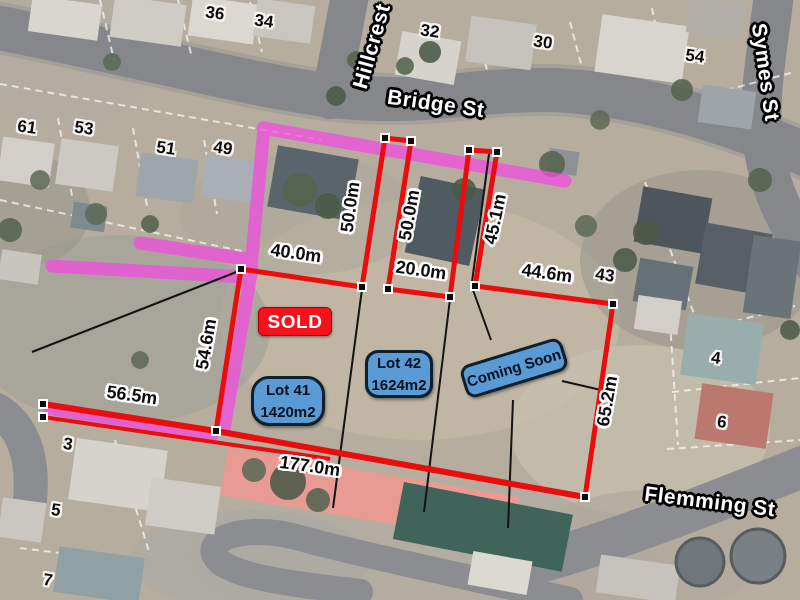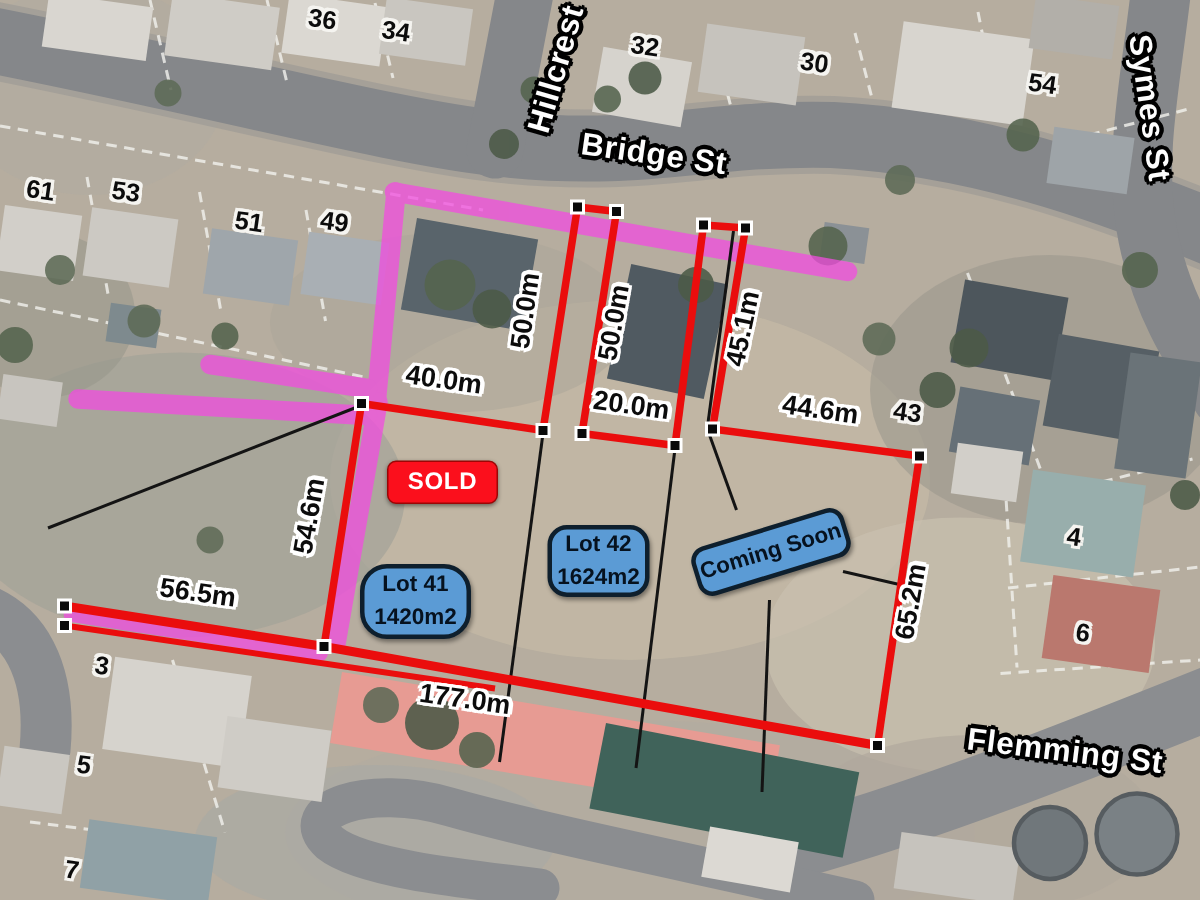--- a/index.html
+++ b/index.html
@@ -28,21 +28,21 @@
     font-size:18px;color:#0c0c0c;
     text-shadow:-2px -2px 0 #fff,-2px 0 0 #fff,-2px 2px 0 #fff,0 -2px 0 #fff,
                  0 2px 0 #fff,2px -2px 0 #fff,2px 0 0 #fff,2px 2px 0 #fff,
                  -3px 0 0 #fff,3px 0 0 #fff;
   }
   .box{
     position:absolute;display:flex;flex-direction:column;align-items:center;
     justify-content:center;font-weight:bold;text-align:center;transform-origin:center;
   }
   .sold{
-    background:#fb0f1c;color:#fff;font-size:16px;letter-spacing:.5px;
+    background:#fb0f1c;color:#fff;font-size:19px;letter-spacing:.5px;
     border:1px solid #9d0505;border-radius:6px;box-shadow:0 1px 3px rgba(0,0,0,.45);
   }
   .lotbox{
     background:#5b9bd5;border:3px solid #0e1f2d;border-radius:10px;
     color:#06121f;font-size:15px;line-height:1.5;box-shadow:1px 2px 3px rgba(0,0,0,.4);
   }
 </style>
 </head>
 <body>
 
@@ -249,21 +249,21 @@
   <div class="lbl meas" style="left:547px;top:273px;transform:translate(-50%,-50%) rotate(8deg);">44.6m</div>
   <div class="lbl meas" style="left:206px;top:344px;transform:translate(-50%,-50%) rotate(-80deg);">54.6m</div>
   <div class="lbl meas" style="left:132px;top:395px;transform:translate(-50%,-50%) rotate(8deg);">56.5m</div>
   <div class="lbl meas" style="left:607px;top:401px;transform:translate(-50%,-50%) rotate(-80deg);">65.2m</div>
   <div class="lbl meas" style="left:310px;top:466px;transform:translate(-50%,-50%) rotate(8deg);">177.0m</div>
 
   <div class="box sold" style="left:258px;top:307px;width:72px;height:27px;">
     <span>SOLD</span>
   </div>
 
-  <div class="box lotbox" style="left:240px;top:376px;width:68px;height:44px;border-radius:18px;">
+  <div class="box lotbox" style="left:251px;top:376px;width:68px;height:44px;border-radius:18px;">
     <span>Lot 41</span>
     <span>1420m2</span>
   </div>
 
   <div class="box lotbox" style="left:365px;top:350px;width:62px;height:42px;border-radius:13px;">
     <span>Lot 42</span>
     <span>1624m2</span>
   </div>
 
   <div class="box lotbox" style="left:461px;top:351px;width:100px;height:28px;transform:rotate(-17deg);">

